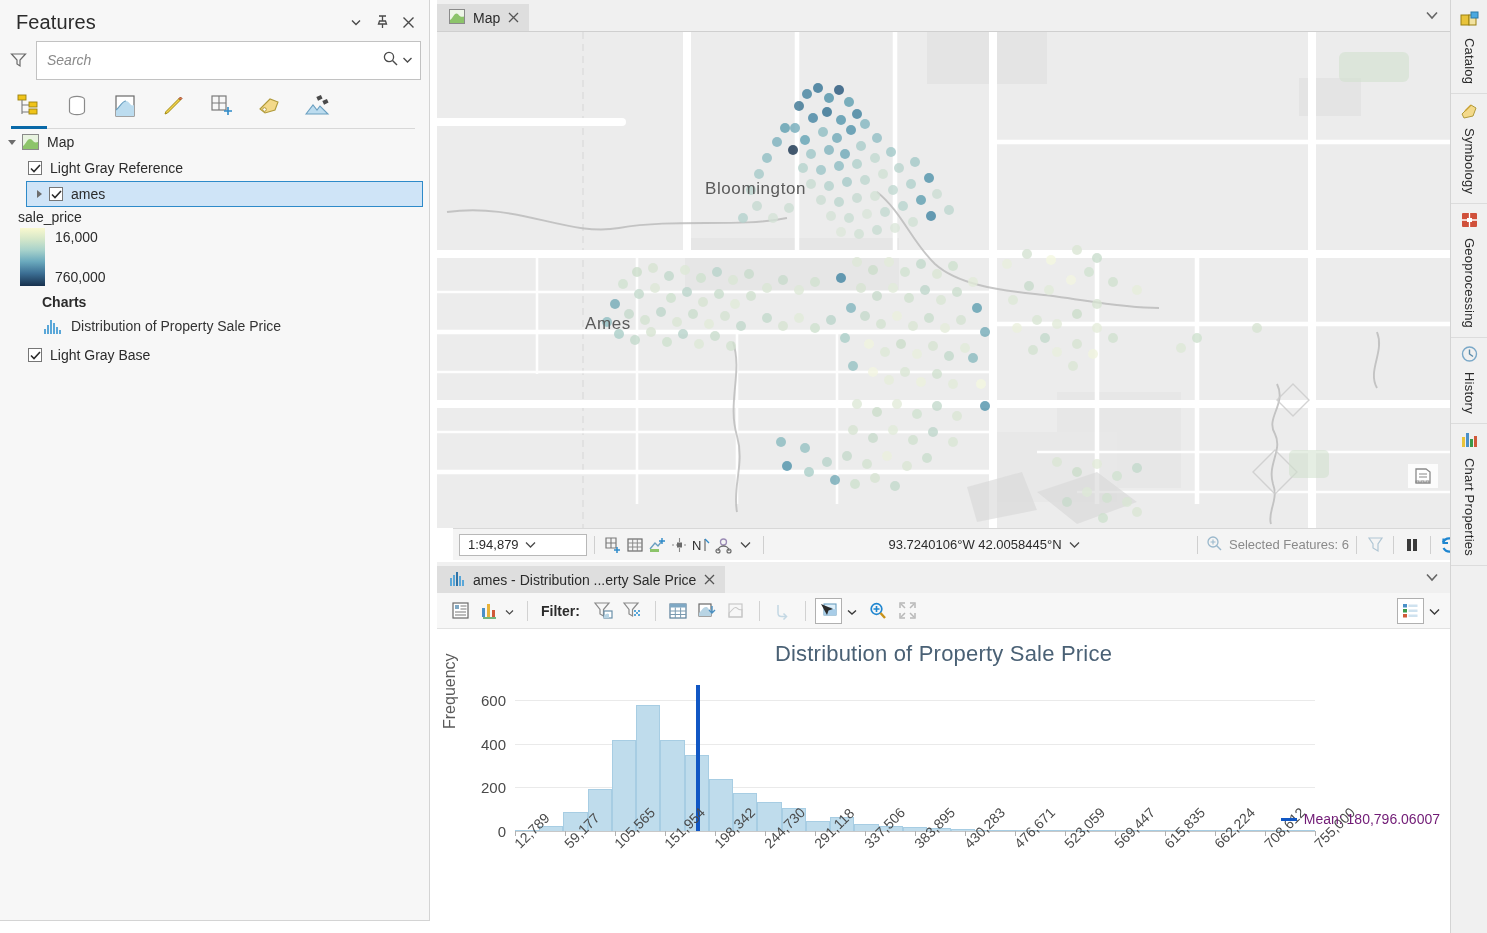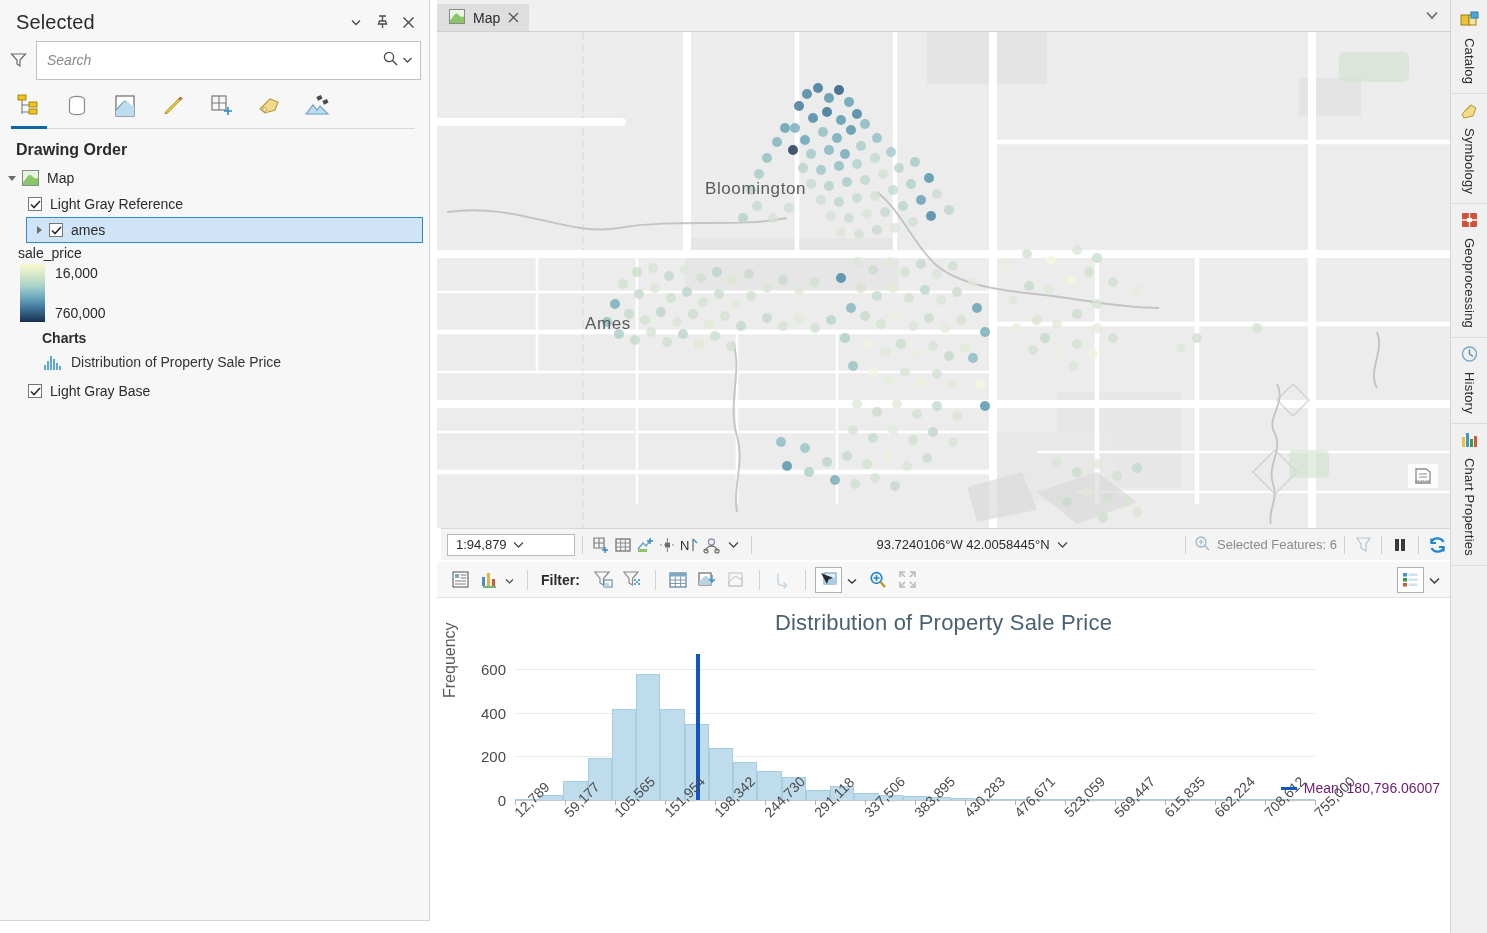--- a/index.html
+++ b/index.html
@@ -76,21 +76,21 @@
   #chart-item .mini-chart i { display: block; width: 2px; background: #5aa7d8; }
 
   
   #map-panel { position: absolute; left: 437px; top: 0; width: 1013px; height: 560px; }
   #map-tabbar { height: 31px; background: #f0f0f0; display: flex; align-items: flex-end; position: relative; }
   #map-tab { display: flex; align-items: center; gap: 8px; height: 27px; padding: 0 10px 0 12px;
     background: #dedede; font-size: 14px; color: #2b2b2b; }
   #map-tabbar .panel-chevron { position: absolute; right: 12px; bottom: 7px; cursor: pointer; }
   #map-canvas { position: absolute; left: 0; top: 31px; width: 1013px; height: 497px;
     background: #ebebeb; overflow: hidden; border-top: 1px solid #cfcfcf; }
-  #map-statusbar { position: absolute; left: 4px; bottom: 0; width: 1013px; height: 32px;
+  #map-statusbar { position: absolute; left: 16px; bottom: 0; width: 1013px; height: 32px;
     background: #f4f4f4; border-top: 1px solid #d8d8d8; display: flex; align-items: center; padding: 0 6px; }
   #scale-combo { width: 128px; height: 22px; background: #fff; border: 1px solid #b8b8b8;
     display: flex; align-items: center; padding: 0 4px 0 8px; font-size: 13px; color: #2b2b2b; }
   #scale-combo span { flex: 1; }
   .sb-sep { width: 1px; height: 18px; background: #cfcfcf; margin: 0 7px; }
   .sb-icon { width: 22px; height: 22px; display: flex; align-items: center; justify-content: center; cursor: pointer; }
   #coords { font-size: 13px; color: #2b2b2b; display: flex; align-items: center; gap: 7px; }
   #sel-features { font-size: 13px; color: #8a8a8a; display: flex; align-items: center; gap: 5px; }
   #attribution-btn { position: absolute; right: 12px; bottom: 40px; width: 30px; height: 24px;
     background: rgba(255,255,255,.82); display: flex; align-items: center; justify-content: center; }
@@ -136,21 +136,21 @@
   .dock-label { writing-mode: vertical-rl; font-size: 13px; color: #2b2b2b; margin-top: 5px; letter-spacing: .2px; }
 </style>
 </head>
 <body>
 
 <div id="app">
 
   <div id="contents-pane">
 
     <div id="contents-header">
-      <div id="contents-title">Selected</div>
+      <div id="contents-title">Features</div>
       <div class="hdr-btn">
         <svg width="12" height="12" viewBox="0 0 12 12">
             <path d="M2 4.5L6 8.5L10 4.5" stroke="#4a4a4a" stroke-width="1.4" fill="none"></path>
           </svg>
       </div>
       <div class="hdr-btn">
         <svg width="13" height="14" viewBox="0 0 13 14">
             <path d="M3 1h7M6.5 1v5M3.5 6h6l1 3h-8zM6.5 9v4" stroke="#4a4a4a" stroke-width="1.3" fill="none"></path>
           </svg>
       </div>
@@ -227,21 +227,20 @@
       <div class="tool-tab">
         <svg width="28" height="26" viewBox="0 0 28 26">
           <path d="M3 21l7-9 4 5 3-4 8 8z" fill="#bcdcef" stroke="#6a9fc0" stroke-width="1.1"></path>
           <rect x="14" y="3" width="5" height="4" fill="#4a4a4a" transform="rotate(-25 16 5)"></rect>
           <rect x="20" y="7" width="5" height="4" fill="#4a4a4a" transform="rotate(-25 22 9)"></rect>
         </svg>
       </div>
     </div>
     <div id="tab-underline"></div>
 
-    <div id="drawing-order">Drawing Order</div>
 
     <div class="tree-row">
       <span class="expander">
           <span class="tri open"></span>
         </span>
       <span style="margin-right:8px;display:flex">
         <svg width="17" height="16" viewBox="0 0 17 16">
             <rect x=".5" y=".5" width="16" height="15" fill="#e8f3e0" stroke="#8a8a8a"></rect>
             <path d="M1 12c3-2 4-7 7-7s3 5 8 3v7H1z" fill="#8cc46a"></path>
           </svg>
@@ -719,20 +718,44 @@
           <path d="M15.5 6A7 7 0 0 0 3 6.5" stroke="#1f86d0" stroke-width="2.2" fill="none"></path>
           <path d="M3.5 2.5V7H8" stroke="#1f86d0" stroke-width="2.2" fill="none"></path>
           <path d="M3.5 12a7 7 0 0 0 12.5-.5" stroke="#1f86d0" stroke-width="2.2" fill="none"></path>
           <path d="M15.5 15.5V11H11" stroke="#1f86d0" stroke-width="2.2" fill="none"></path>
         </svg>
       </span>
     </div>
   </div>
 
   <div id="chart-panel">
+    <div id="chart-tabbar">
+      <div id="chart-tab">
+        <span>
+          <svg width="16" height="15" viewBox="0 0 16 15">
+              <rect x="1" y="7" width="2" height="8" fill="#5aa7d8"></rect>
+              <rect x="4" y="4" width="2" height="11" fill="#5aa7d8"></rect>
+              <rect x="7" y="1" width="2" height="14" fill="#2e74a8"></rect>
+              <rect x="10" y="5" width="2" height="10" fill="#5aa7d8"></rect>
+              <rect x="13" y="9" width="2" height="6" fill="#5aa7d8"></rect>
+            </svg>
+        </span>
+        <span>ames - Distribution ...erty Sale Price</span>
+        <span>
+          <svg width="11" height="11" viewBox="0 0 11 11">
+              <path d="M1 1L10 10M10 1L1 10" stroke="#555" stroke-width="1.3"></path>
+            </svg>
+        </span>
+      </div>
+      <span class="panel-chevron">
+        <svg width="12" height="9" viewBox="0 0 12 9">
+            <path d="M1 1.5L6 7L11 1.5" stroke="#666" stroke-width="1.6" fill="none"></path>
+          </svg>
+      </span>
+    </div>
 
     <div id="chart-toolbar">
       <span class="tb-icon">
         <svg width="19" height="19" viewBox="0 0 19 19">
             <rect x="2" y="2" width="15" height="15" fill="#fff" stroke="#6a6a6a" stroke-width="1.2"></rect>
             <rect x="4" y="4" width="4" height="4" fill="#7fa8c4"></rect>
             <path d="M9.5 5h6M9.5 8h6M4 11h11M4 14h11" stroke="#7a7a7a" stroke-width="1.1"></path>
           </svg>
       </span>
       <span class="tb-icon">

